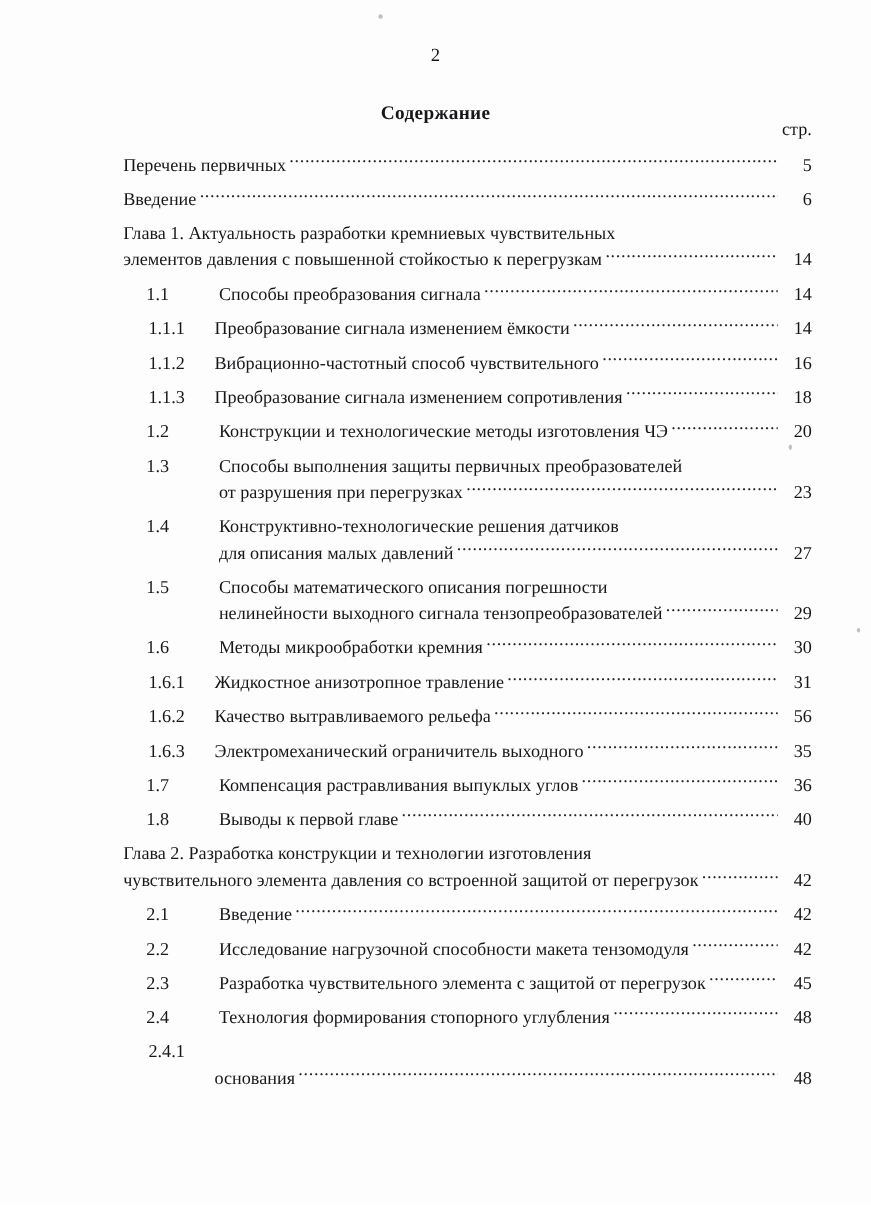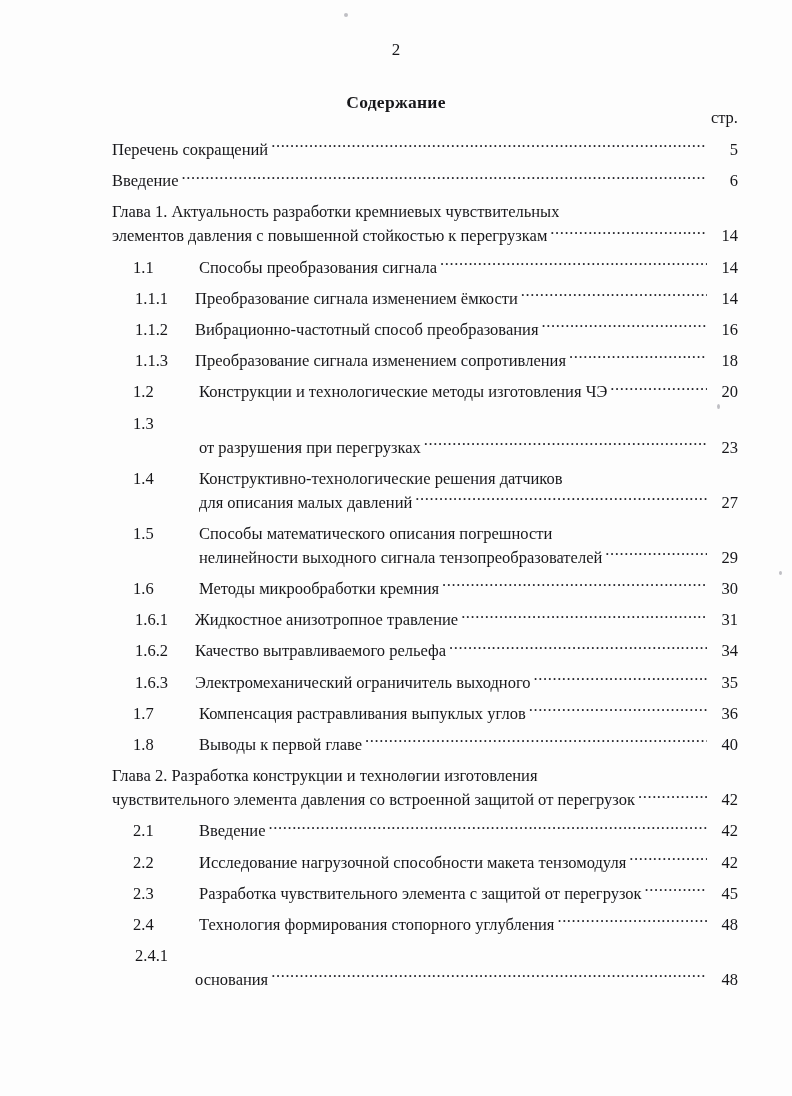--- a/index.html
+++ b/index.html
@@ -138,21 +138,21 @@
   <div class="folio">2</div>
 
   <div class="doc-title">Содержание</div>
 
   <div class="col-head">стр.</div>
 
   <div class="toc" id="toc-root">
       <div class="entry lvl0">
         <div class="line">
           <span class="num"></span>
-          <span class="title">Перечень сокращений</span>
+          <span class="title">Перечень первичных</span>
           <span class="leader"></span>
           <span class="pg">5</span>
         </div>
       </div>
       <div class="entry lvl0">
         <div class="line">
           <span class="num"></span>
           <span class="title">Введение</span>
           <span class="leader"></span>
           <span class="pg">6</span>
@@ -184,21 +184,21 @@
         <div class="line">
           <span class="num">1.1.1</span>
           <span class="title">Преобразование сигнала изменением ёмкости</span>
           <span class="leader"></span>
           <span class="pg">14</span>
         </div>
       </div>
       <div class="entry lvl2">
         <div class="line">
           <span class="num">1.1.2</span>
-          <span class="title">Вибрационно-частотный способ преобразования</span>
+          <span class="title">Вибрационно-частотный способ чувствительного</span>
           <span class="leader"></span>
           <span class="pg">16</span>
         </div>
       </div>
       <div class="entry lvl2">
         <div class="line">
           <span class="num">1.1.3</span>
           <span class="title">Преобразование сигнала изменением сопротивления</span>
           <span class="leader"></span>
           <span class="pg">18</span>
@@ -208,20 +208,21 @@
         <div class="line">
           <span class="num">1.2</span>
           <span class="title">Конструкции и технологические методы изготовления ЧЭ</span>
           <span class="leader"></span>
           <span class="pg">20</span>
         </div>
       </div>
       <div class="entry lvl1">
         <div class="line nolead">
           <span class="num">1.3</span>
+          <span class="title">Способы выполнения защиты первичных преобразователей</span>
           <span class="leader"></span>
           <span class="pg"></span>
         </div>
         <div class="line cont">
           <span class="num"></span>
           <span class="title">от разрушения при перегрузках</span>
           <span class="leader"></span>
           <span class="pg">23</span>
         </div>
       </div>
@@ -267,21 +268,21 @@
           <span class="title">Жидкостное анизотропное травление</span>
           <span class="leader"></span>
           <span class="pg">31</span>
         </div>
       </div>
       <div class="entry lvl2">
         <div class="line">
           <span class="num">1.6.2</span>
           <span class="title">Качество вытравливаемого рельефа</span>
           <span class="leader"></span>
-          <span class="pg">34</span>
+          <span class="pg">56</span>
         </div>
       </div>
       <div class="entry lvl2">
         <div class="line">
           <span class="num">1.6.3</span>
           <span class="title">Электромеханический ограничитель выходного</span>
           <span class="leader"></span>
           <span class="pg">35</span>
         </div>
       </div>

